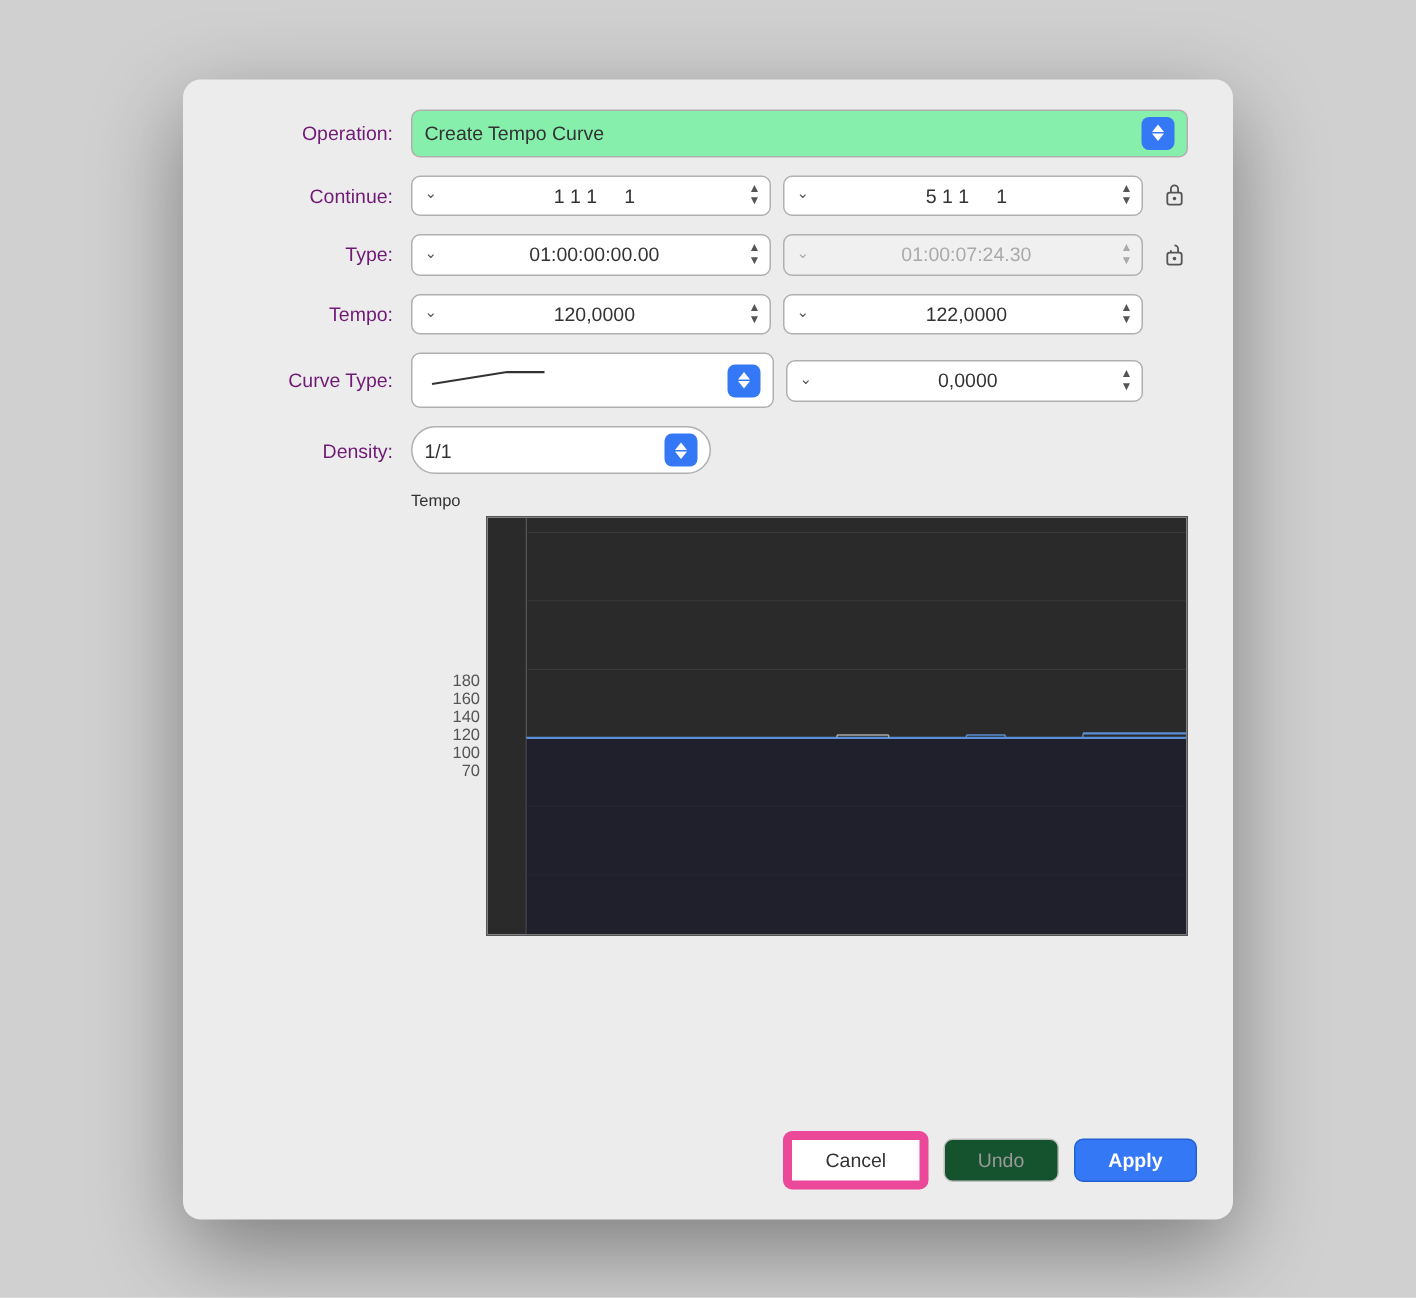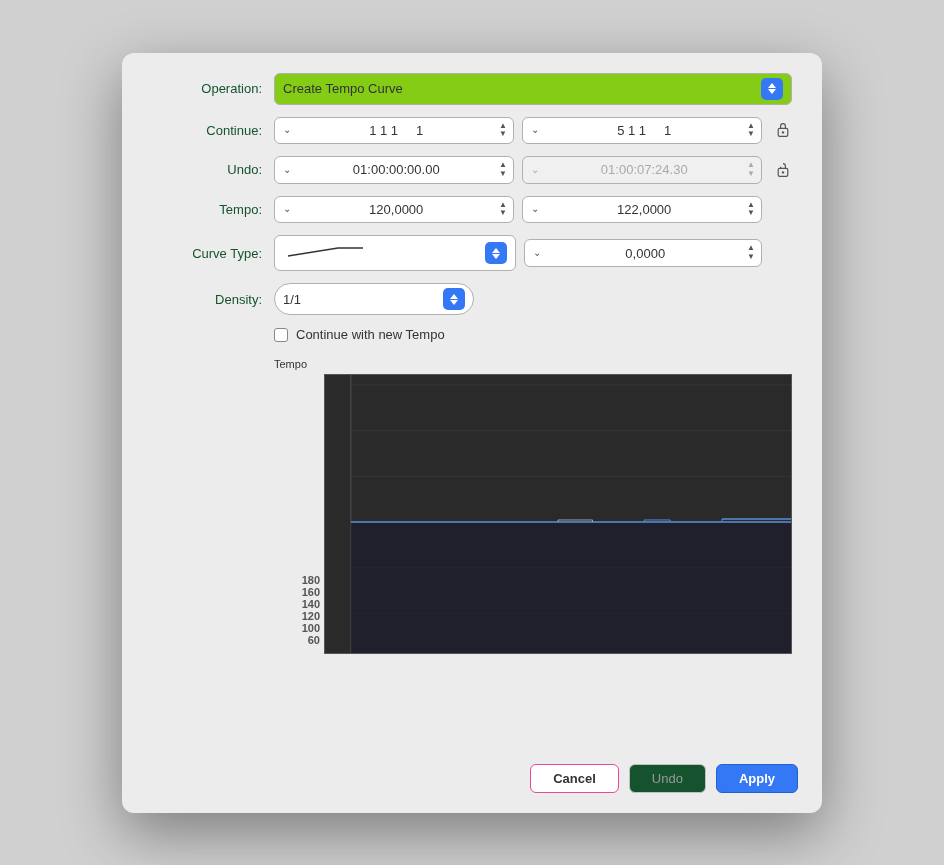--- a/index.html
+++ b/index.html
@@ -76,32 +76,32 @@
     .form-row {
       display: flex;
       align-items: center;
       margin-bottom: 12px;
     }
 
     .form-label {
       width: 110px;
       text-align: right;
       font-size: 13px;
-      color: #14532d;
+      color: #701a75;
       margin-right: 12px;
       font-weight: 400;
     }
 
     
     .operation-select {
       flex: 1;
       display: flex;
       align-items: center;
       justify-content: space-between;
-      background: #84cc16;
+      background: #86efac;
       border: 1px solid #b0b0b0;
       border-radius: 6px;
       padding: 4px 8px;
       font-size: 13px;
       color: #333;
       cursor: pointer;
     }
 
     .blue-stepper {
       background: #3478f6;
@@ -239,25 +239,24 @@
     .chart-container {
       display: flex;
       margin-left: 122px;
       margin-right: 0;
     }
 
     .chart-y-axis {
       width: 50px;
       display: flex;
       flex-direction: column;
-      justify-content: flex-end;
+      justify-content: center;
       padding: 8px 0;
       align-items: flex-end;
       padding-right: 4px;
-      font-weight: bold;
     }
 
     .y-label {
       font-size: 11px;
       color: #555;
     }
 
     .chart-canvas-wrapper {
       flex: 1;
       position: relative;
@@ -291,23 +290,22 @@
     .btn {
       padding: 6px 22px;
       border-radius: 6px;
       font-size: 13px;
       cursor: pointer;
       border: 1px solid transparent;
     }
 
     .btn-cancel {
       background: white;
-      border: 1px solid #ec4899;
+      border: 6px solid #ec4899;
       color: #333;
-      font-weight: bold;
     }
 
     .btn-undo {
       background: #14532d;
       border: 1px solid #c0c0c0;
       color: #999;
       cursor: default;
     }
 
     .btn-apply {
@@ -394,21 +392,21 @@
           <svg viewBox="0 0 16 20" fill="none" xmlns="http://www.w3.org/2000/svg">
             <rect x="2" y="8" width="12" height="10" rx="2" stroke="#555" stroke-width="1.5"></rect>
             <path d="M5 8V5a3 3 0 0 1 6 0v3" stroke="#555" stroke-width="1.5"></path>
             <circle cx="8" cy="13" r="1.5" fill="#555"></circle>
           </svg>
         </div>
       </div>
     </div>
 
     <div class="form-row">
-      <div class="form-label">Undo:</div>
+      <div class="form-label">Type:</div>
       <div class="dual-group">
         <div class="field-group">
           <div class="arrow-btn">⌄</div>
           <div class="field-value">01:00:00:00.00</div>
           <div class="stepper-arrows">
             <div class="stepper-arrow">▲</div>
             <div class="stepper-arrow">▼</div>
           </div>
         </div>
         <div class="field-group dimmed">
@@ -481,35 +479,31 @@
     <div class="form-row">
       <div class="form-label">Density:</div>
       <div class="density-select">
         <span style="flex:1;font-size:13px;color:#333;">1/1</span>
         <div class="blue-stepper">
           <div class="chevron-up-down"></div>
         </div>
       </div>
     </div>
 
-    <div class="checkbox-row">
-      <div class="checkbox"></div>
-      <span class="checkbox-label">Continue with new Tempo</span>
-    </div>
 
     <div class="chart-section">
       <div class="chart-title">Tempo</div>
       <div class="chart-container">
         <div class="chart-y-axis">
           <span class="y-label">180</span>
           <span class="y-label">160</span>
           <span class="y-label">140</span>
           <span class="y-label">120</span>
           <span class="y-label">100</span>
-          <span class="y-label">60</span>
+          <span class="y-label">70</span>
         </div>
         <div class="chart-canvas-wrapper">
           <div class="chart-bg"></div>
           <svg class="chart-svg" viewBox="0 0 540 280" preserveAspectRatio="none">
 
             <line x1="30" y1="0" x2="30" y2="280" stroke="#555" stroke-width="1"></line>
 
             <line x1="30" y1="10" x2="540" y2="10" stroke="#444" stroke-width="0.5"></line>
             <line x1="30" y1="56" x2="540" y2="56" stroke="#444" stroke-width="0.5"></line>
             <line x1="30" y1="102" x2="540" y2="102" stroke="#444" stroke-width="0.5"></line>

